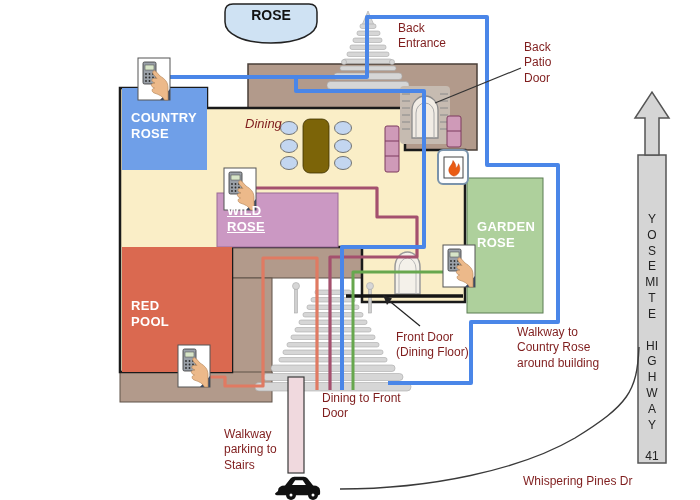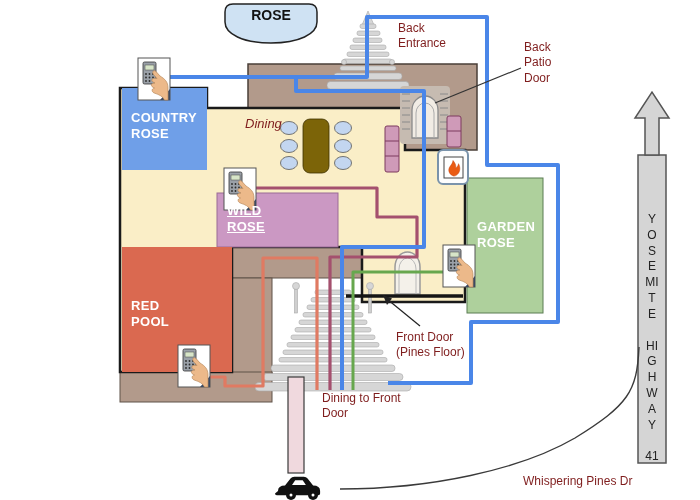--- a/index.html
+++ b/index.html
@@ -182,22 +182,28 @@
   <div class="lbl" style="left:245px;top:116px;font-size:13px;font-style:italic;">Dining</div>
   <div class="room-lbl" style="left:131px;top:110px;">COUNTRY
 ROSE</div>
   <div class="room-lbl" style="left:227px;top:203px;text-decoration:underline;">WILD
 ROSE</div>
   <div class="room-lbl" style="left:131px;top:298px;">RED
 POOL</div>
   <div class="room-lbl" style="left:477px;top:219px;">GARDEN
 ROSE</div>
   <div class="lbl" style="left:396px;top:330px;">Front Door
-(Pines Floor)</div>
+(Dining Floor)</div>
+  <div class="lbl" style="left:517px;top:325px;">Walkway to
+Country Rose
+around building</div>
   <div class="lbl" style="left:322px;top:391px;">Dining to Front
 Door</div>
+  <div class="lbl" style="left:224px;top:427px;">Walkway
+parking to
+Stairs</div>
   <div class="lbl" style="left:523px;top:447px;margin-top:27px;">Whispering Pines Dr</div>
   <div class="hwy-lbl">YOSEMITE
 
 HIGHWAY
 
 41</div>
 </div>
 
 </body></html>

